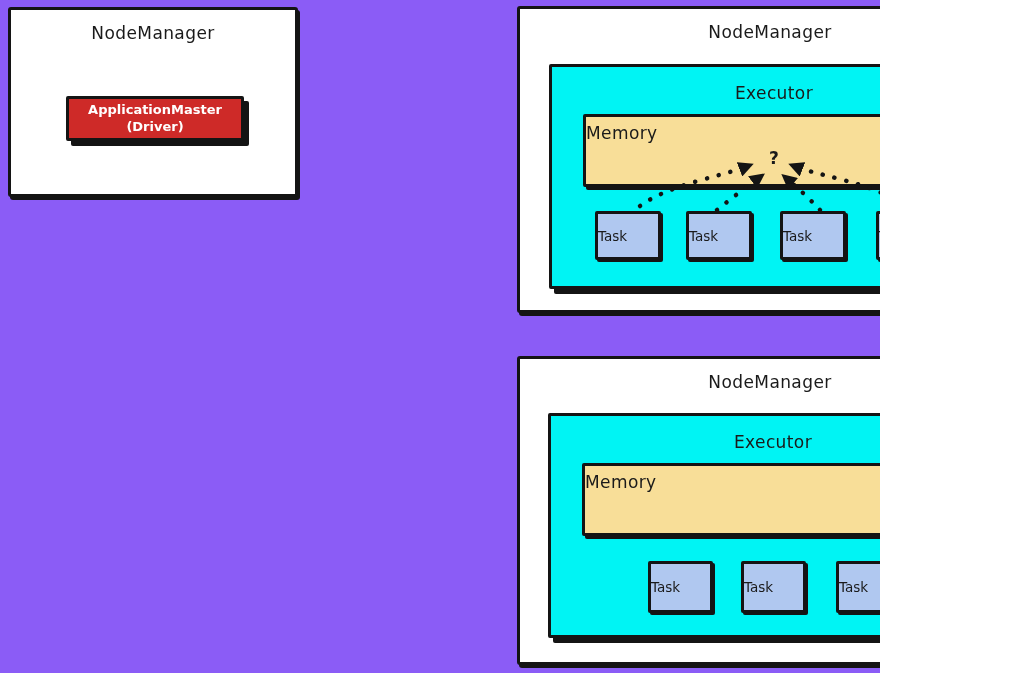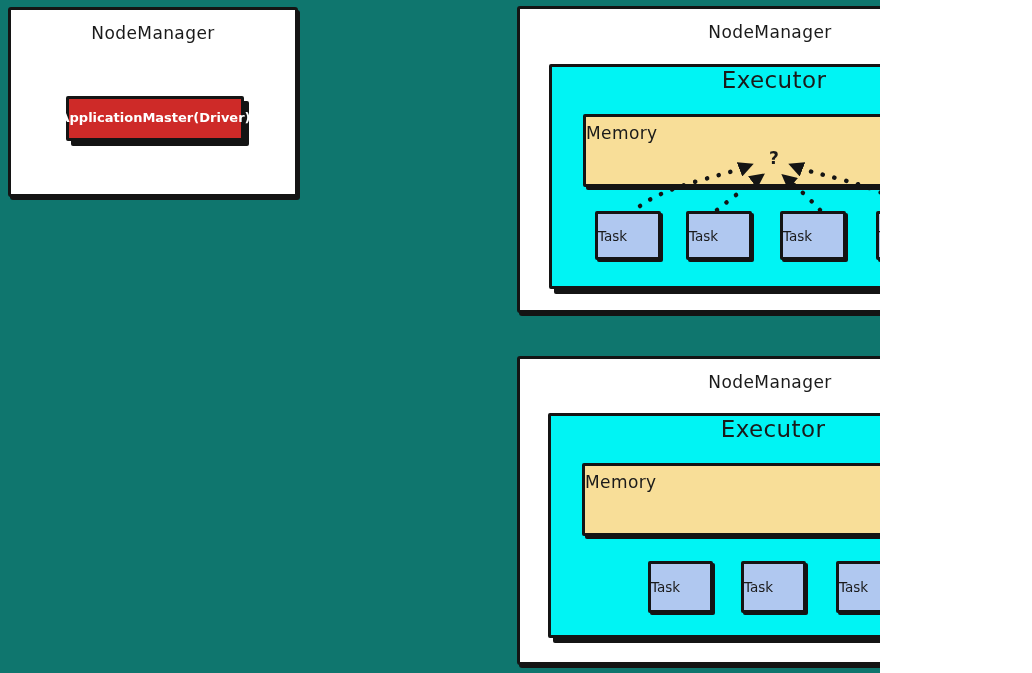--- a/index.html
+++ b/index.html
@@ -1,48 +1,48 @@
 <!DOCTYPE html>
 <html style="--node-bg: #ffffff; --border: #141414; --executor-bg: #00f4f4; --memory-bg: #f8de98; --task-bg: #b0c8f0; --driver-bg: #ce2a28; --driver-text: #ffffff; --arrow: #141414;"><head>
 <meta charset="utf-8">
 <style>
   * { margin:0; padding:0; box-sizing:border-box; }
   html,body { background:#ffffff; }
   .canvas {
-    position:relative; width:880px; height:673px; background:#0f766e;
+    position:relative; width:880px; height:673px; background:#8b5cf6;
     font-family:"DejaVu Sans", "Liberation Sans", sans-serif;
     color:#1a1a1a; overflow:hidden;
   }
   .panel {
     position:absolute; background:var(--node-bg); border:3px solid var(--border);
     border-radius:3px; box-shadow:2px 3px 0 var(--border);
   }
   .panel-title {
     text-align:center; padding-top:13px; font-size:17px; letter-spacing:.4px;
   }
   .executor {
     position:absolute; background:var(--executor-bg); border:3px solid var(--border);
     border-radius:2px; box-shadow:5px 5px 0 var(--border);
   }
-  .executor-label { text-align:center; font-size:23px; letter-spacing:.4px; }
+  .executor-label { text-align:center; margin-top:16px; font-size:17px; letter-spacing:.4px; }
   .memory {
     position:absolute; background:var(--memory-bg); border:3px solid var(--border);
     border-radius:2px; box-shadow:3px 3px 0 var(--border);
   }
   .memory-label { text-align:left; padding-top:6px; font-size:17px; letter-spacing:.4px; }
   .task {
     position:absolute; background:var(--task-bg); border:3px solid var(--border);
     border-radius:2px; box-shadow:2px 2px 0 var(--border);
     display:flex; align-items:center; justify-content:flex-start; font-size:13.5px;
   }
   .driver-box {
     position:absolute; background:var(--driver-bg); border:3px solid var(--border);
     border-radius:2px; box-shadow:5px 5px 0 var(--border);
     color:var(--driver-text); font-weight:bold; font-size:13px; line-height:1.3;
-    display:flex; flex-direction:row; align-items:center; justify-content:center;
+    display:flex; flex-direction:column; align-items:center; justify-content:center;
     text-align:center;
   }
   .arrows-svg { position:absolute; left:0; top:0; pointer-events:none; }
   .question-mark {
     position:absolute; font-size:17px; font-weight:bold; text-align:center; width:22px;
   }
 </style>
 </head>
 <body>
 

